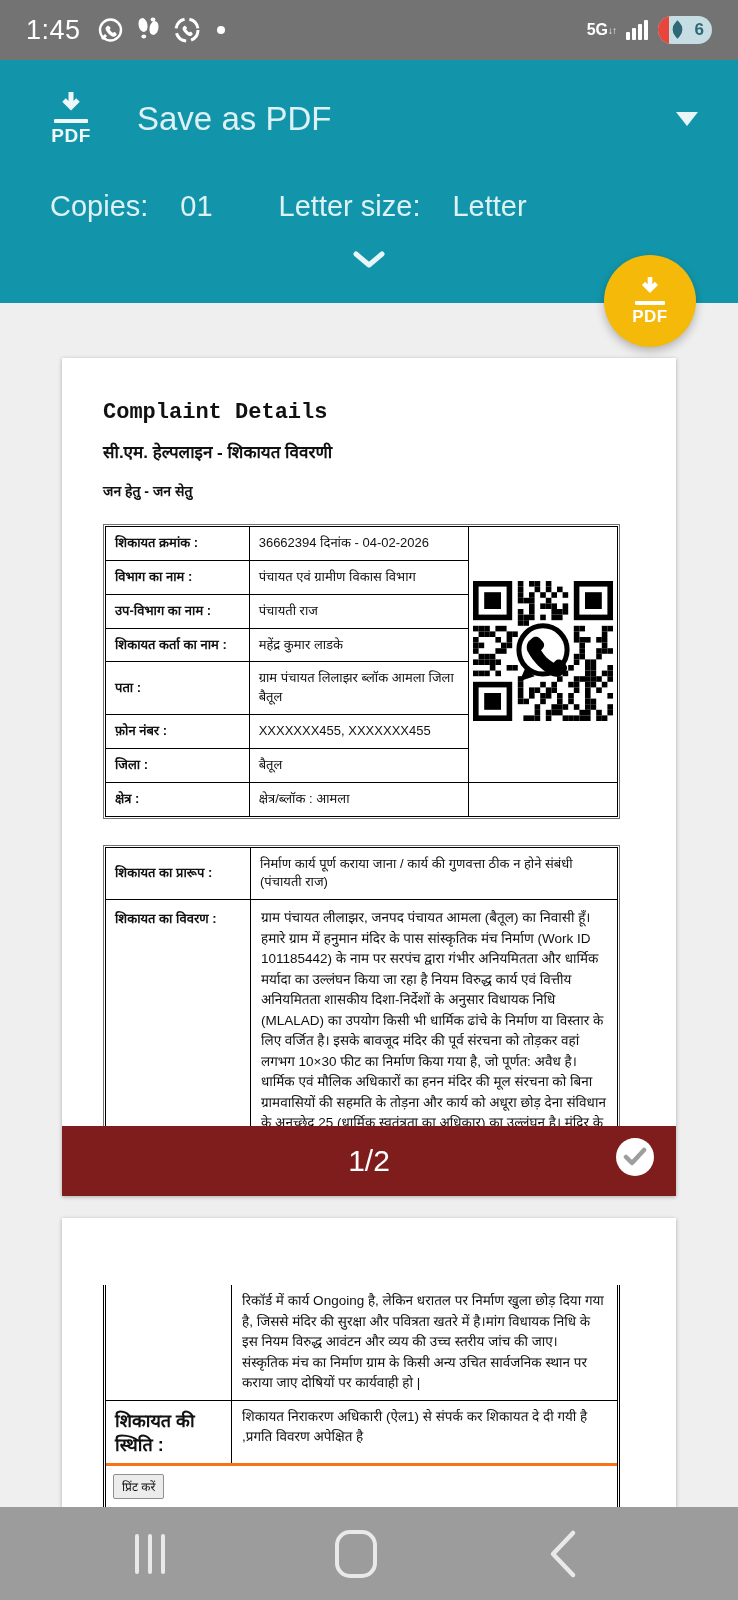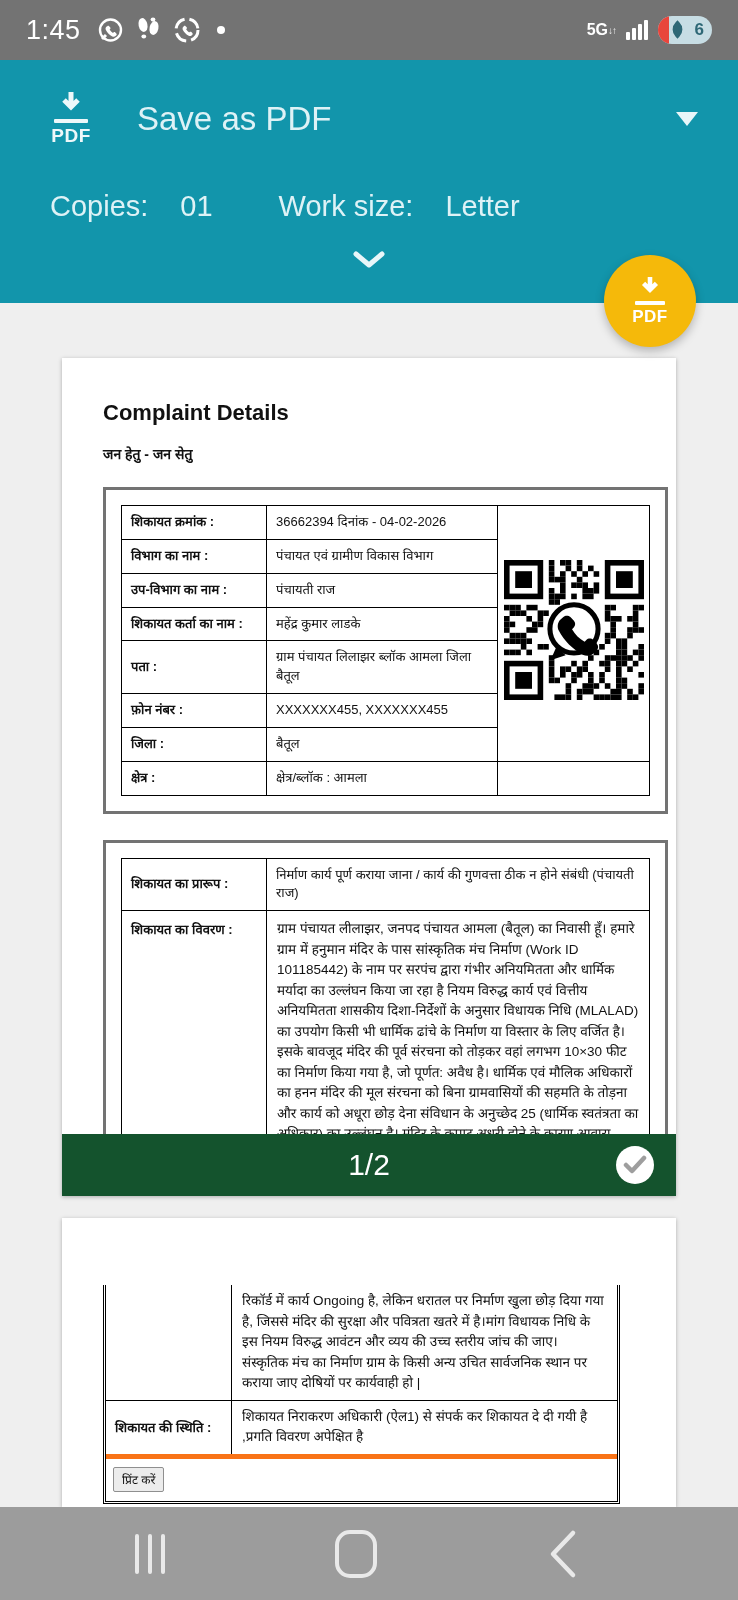--- a/index.html
+++ b/index.html
@@ -59,53 +59,53 @@
   }
   .fab .bar{width:30px;height:4px;background:#fff;border-radius:1px;margin:3px 0 2px;}
   .fab .txt{font-size:17px;font-weight:bold;letter-spacing:.5px;}
   
   .page{
     position:absolute;left:62px;width:614px;background:#fff;
     box-shadow:0 1px 4px rgba(0,0,0,.28);overflow:hidden;box-sizing:border-box;
   }
   .page1{top:358px;height:838px;padding:42px 56px 0 41px;}
   .page2{top:1218px;height:289px;padding:37px 56px 0 41px;}
-  .doc-h1{font-family:Liberation Sans, sans-serif;font-size:22px;font-weight:bold;color:#111;margin:0;}
+  .doc-h1{font-family:Liberation Mono, monospace;font-size:22px;font-weight:bold;color:#111;margin:0;}
   .doc-h2{font-size:17px;font-weight:bold;color:#111;margin:15px 0 0;}
   .doc-h3{font-size:14px;font-weight:bold;color:#111;margin:18px 0 0;}
-  .tbl-wrap{border:3px solid #737373;padding:15px;margin-top:24px;width:565px;box-sizing:border-box;}
+  .tbl-wrap{border:1px solid #737373;padding:1px;margin-top:24px;width:517px;box-sizing:border-box;}
   table.doc-table{border-collapse:collapse;width:100%;}
   .doc-table th,.doc-table td{
     border:1px solid #000;font-size:13px;color:#111;padding:7px 9px;text-align:left;
     vertical-align:middle;line-height:1.45;
   }
   .doc-table th{font-weight:bold;width:126px;white-space:nowrap;}
   .doc-table td.val{width:212px;}
   .doc-table td.qr-cell{text-align:center;vertical-align:middle;padding:4px;}
   .doc-table td.empty-cell{}
   .t2 td{width:auto;}
   .t2 .desc-th{vertical-align:top;padding-top:10px;}
   .t2 .desc-td{font-size:13.5px;line-height:20.5px;padding:8px 10px;}
   
   .pagebar{
-    position:absolute;left:0;bottom:0;width:100%;height:62px;background:#14532d;
+    position:absolute;left:0;bottom:0;width:100%;height:70px;background:#7f1d1d;
     display:flex;align-items:center;justify-content:center;z-index:4;
   }
   .pagebar .pno{color:#fff;font-size:30px;}
   .check-circle{
     position:absolute;right:22px;top:12px;width:38px;height:38px;border-radius:50%;
     background:#fff;display:flex;align-items:center;justify-content:center;cursor:pointer;
   }
   
   .frag-wrap{border:1px solid #000;border-top:none;padding:1px;padding-top:0;width:517px;box-sizing:border-box;margin-top:30px;}
   .frag{border:1px solid #000;border-top:none;}
   .frag-row{display:flex;align-items:stretch;border-top:1px solid #000;}
   .frag-row:first-child{border-top:none;}
   .frag-label{width:126px;flex:0 0 126px;border-right:1px solid #000;padding:7px 9px;
-    font-size:13px;font-weight:bold;color:#111;box-sizing:border-box;display:flex;align-items:center;text-align:center;}
+    font-size:18px;font-weight:bold;color:#111;box-sizing:border-box;display:flex;align-items:center;}
   .frag-val{flex:1;padding:6px 10px;font-size:13.5px;line-height:20.5px;color:#111;}
   .frag-btnrow{padding:8px 7px 9px;}
   .print-btn{
     font-family:"Liberation Sans", sans-serif;font-size:12px;color:#111;
     background:#ececec;border:1px solid #8f8f8f;border-radius:2px;padding:3px 8px;cursor:pointer;
   }
   .summary-h{font-family:"Liberation Serif", serif;font-size:21px;font-weight:bold;color:#111;margin:16px 0 0;}
   
   .navbar{
     position:absolute;left:0;top:1507px;width:738px;height:93px;background:#9c9c9c;z-index:8;
@@ -172,40 +172,41 @@
       </svg>
       <span class="bar"></span>
       <span class="txt">PDF</span>
     </span>
     <span class="ph-title">Save as PDF</span>
     <span class="ph-caret"></span>
   </div>
   <div class="ph-row2">
     <span>Copies:</span>
     <span class="val">01</span>
-    <span class="ps-label">Work size:</span>
+    <span class="ps-label">Letter size:</span>
     <span class="val">Letter</span>
   </div>
   <span class="ph-chevron">
     <svg width="38" height="20" viewBox="0 0 38 20">
       <path d="M6 4 L19 15 L32 4" stroke="#e8f6f9" stroke-width="5" fill="none" stroke-linecap="round" stroke-linejoin="round"></path>
     </svg>
   </span>
 </div>
 
 <div class="fab">
   <svg width="24" height="22" viewBox="0 0 26 24">
     <path d="M13 1 v13 M6 8 l7 7 7-7" stroke="#fff" stroke-width="5" fill="none"></path>
   </svg>
   <span class="bar"></span>
   <span class="txt">PDF</span>
 </div>
 
 <div class="page page1">
   <h1 class="doc-h1">Complaint Details</h1>
+  <h2 class="doc-h2">सी.एम. हेल्पलाइन - शिकायत विवरणी</h2>
   <h3 class="doc-h3">जन हेतु - जन सेतु</h3>
 
   <div class="tbl-wrap">
     <table class="doc-table">
       <tbody>
           <tr>
             <th>शिकायत क्रमांक :</th>
             <td class="val">36662394 दिनांक - 04-02-2026</td>
             <td rowspan="7" class="qr-cell"><svg viewBox="0 0 25 25" width="140" height="140">
                 <rect x="0" y="0" width="25" height="25" fill="#fff"></rect>
@@ -453,21 +454,21 @@
   <div class="frag-wrap">
     <div class="frag">
       <div class="frag-row">
         <div class="frag-label"></div>
         <div class="frag-val">रिकॉर्ड में कार्य Ongoing है, लेकिन धरातल पर निर्माण खुला छोड़ दिया गया है, जिससे मंदिर की सुरक्षा और पवित्रता खतरे में है।मांग विधायक निधि के इस नियम विरुद्ध आवंटन और व्यय की उच्च स्तरीय जांच की जाए। संस्कृतिक मंच का निर्माण ग्राम के किसी अन्य उचित सार्वजनिक स्थान पर कराया जाए दोषियों पर कार्यवाही हो |</div>
       </div>
       <div class="frag-row">
         <div class="frag-label">शिकायत की स्थिति :</div>
         <div class="frag-val">शिकायत निराकरण अधिकारी (ऐल1) से संपर्क कर शिकायत दे दी गयी है ,प्रगति विवरण अपेक्षित है</div>
       </div>
-      <div class="frag-btnrow" style="border-top:5px solid #f97316;">
+      <div class="frag-btnrow" style="border-top:3px solid #f97316;">
         <button class="print-btn">प्रिंट करें</button>
       </div>
     </div>
   </div>
   <h1 class="summary-h">Summary Details</h1>
 </div>
 
 <div class="navbar">
   <span class="nav-ico nav-recents">
     <i></i>

